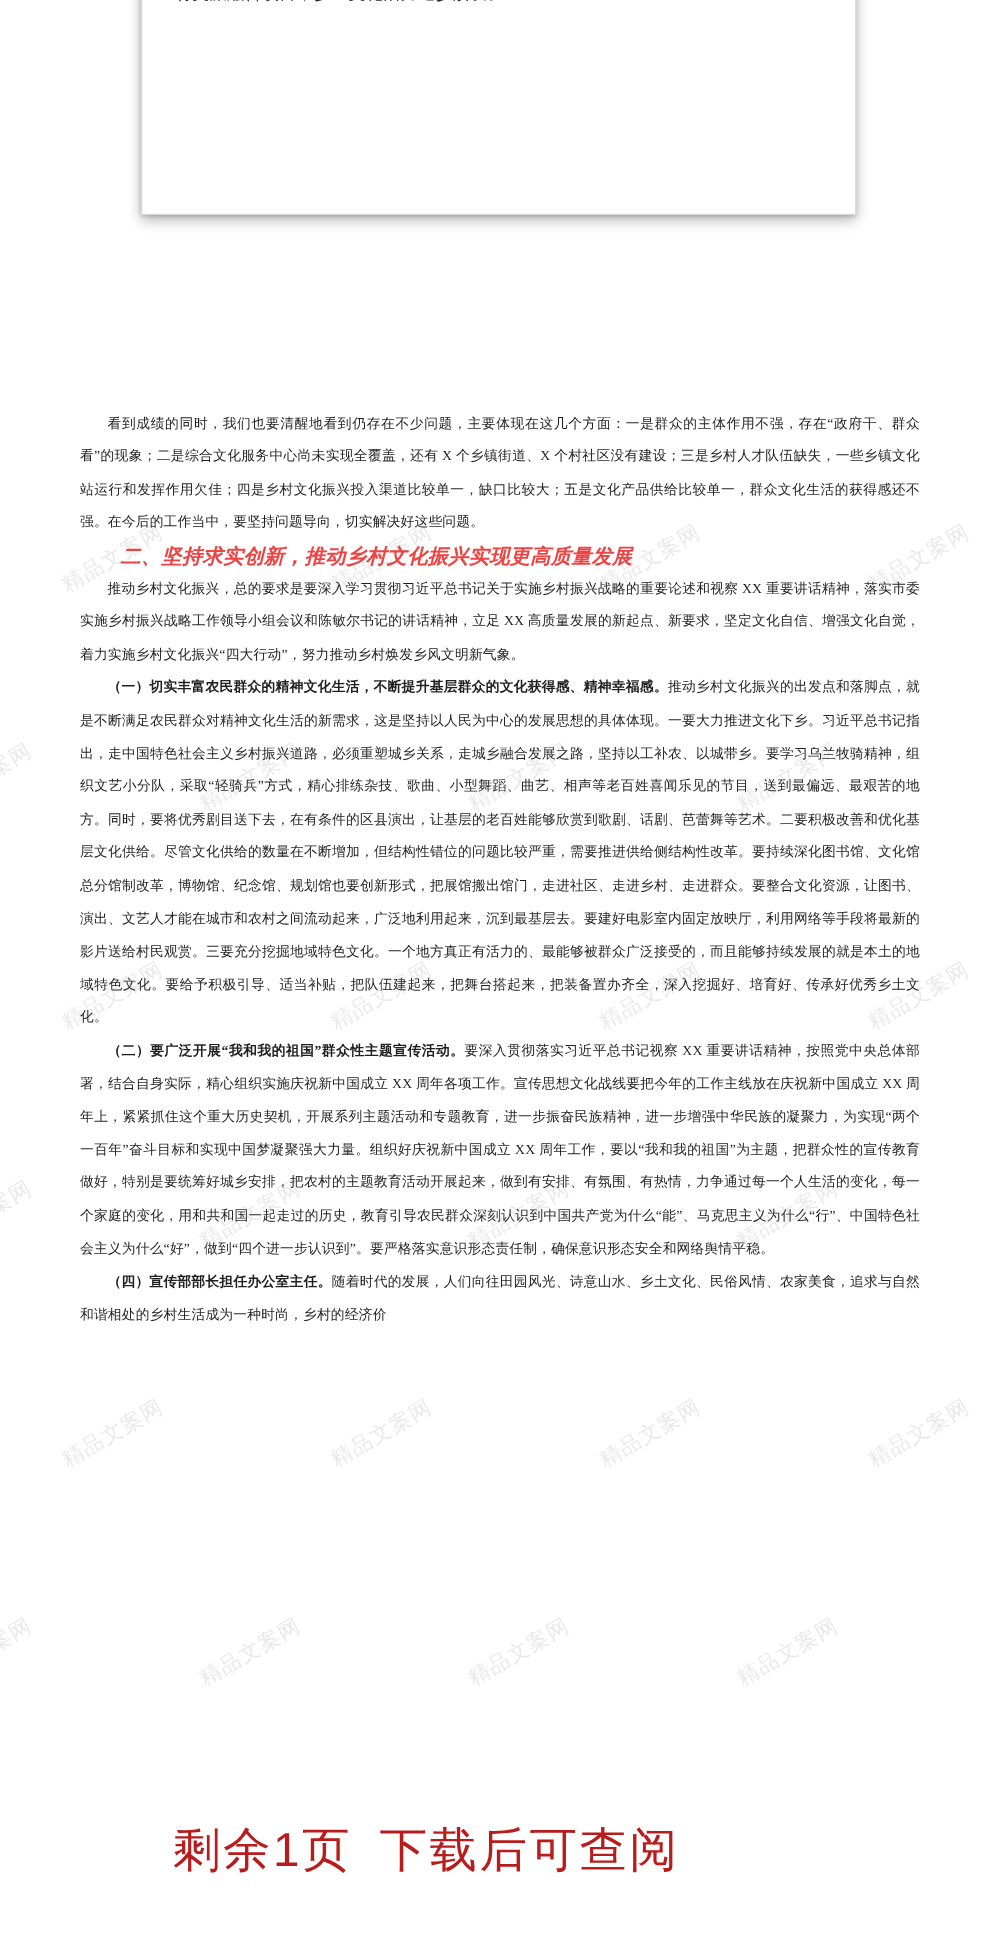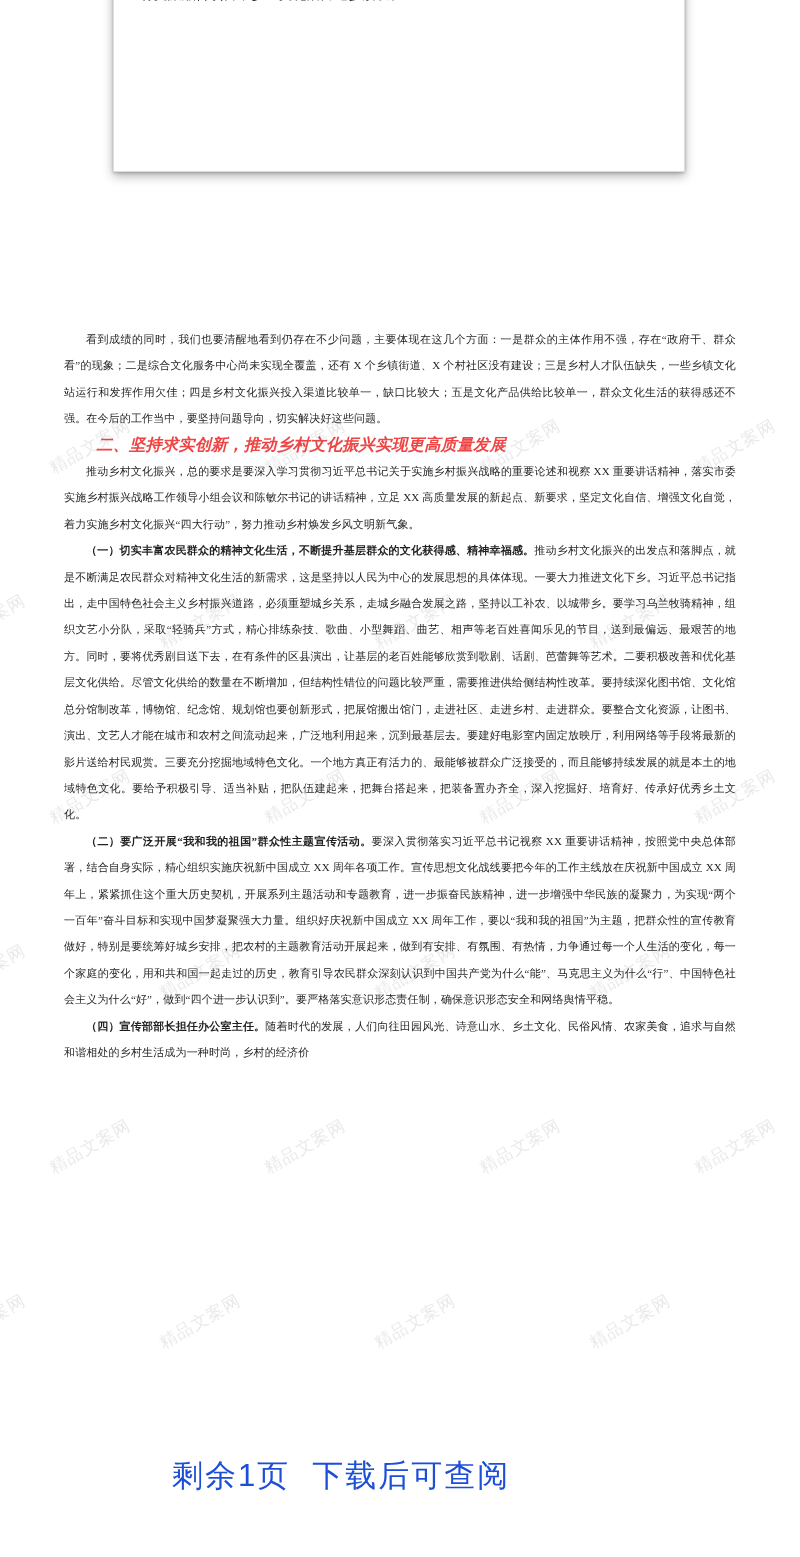--- a/index.html
+++ b/index.html
@@ -95,22 +95,22 @@
   }
 
   
   #remaining-notice {
     position: absolute;
     left: 0;
     top: 1455px;
     width: 682px;
     text-align: center;
     font-family: "Liberation Sans", sans-serif;
-    font-size: 31px;
-    color: #1d4ed8;
+    font-size: 38px;
+    color: #b91c1c;
     letter-spacing: 2px;
     white-space: nowrap;
   }
   #remaining-notice .gap { display: inline-block; width: 22px; }
 </style>
 </head>
 <body>
 
 <div id="prev-page-card">
   <div id="prev-page-inner">

